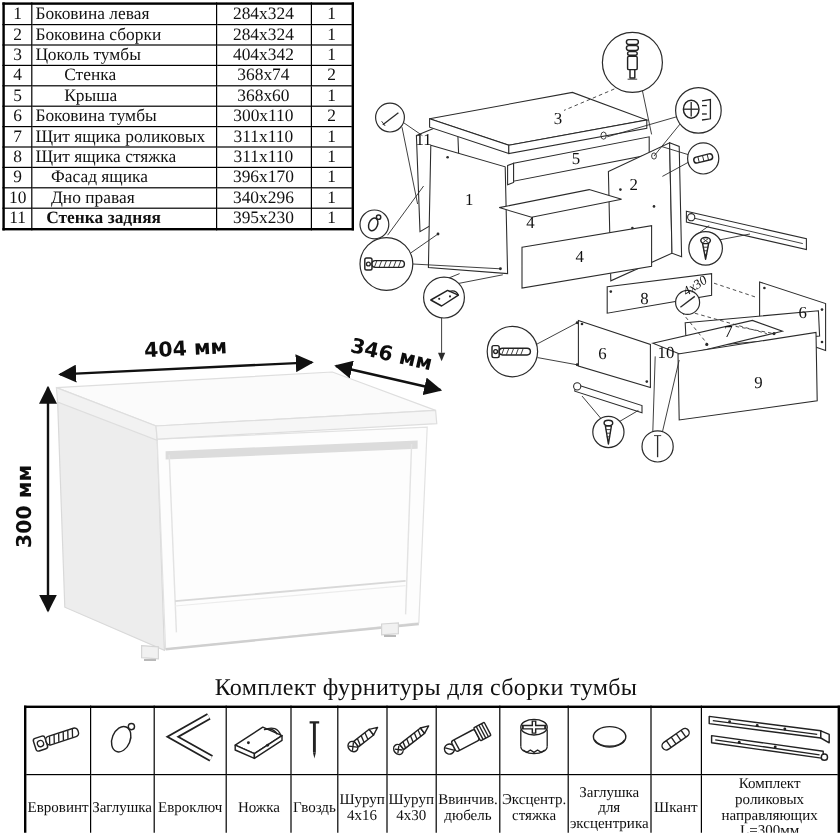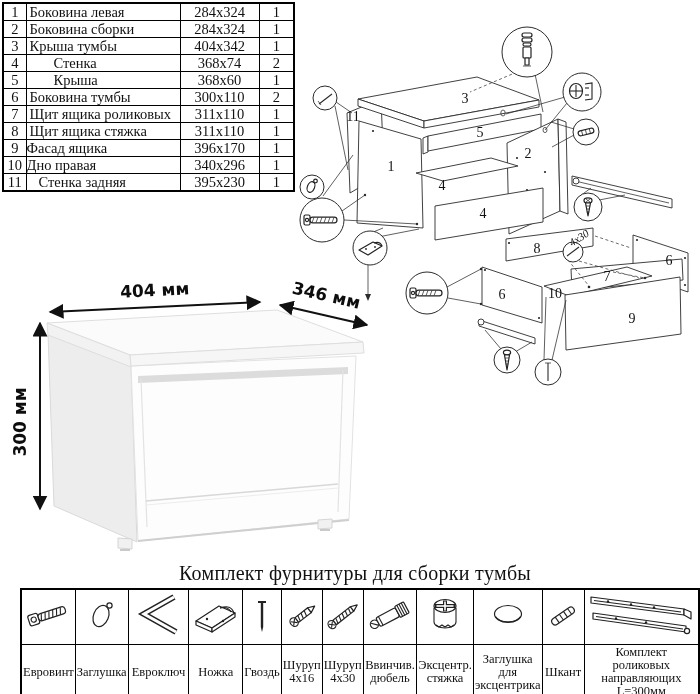--- a/index.html
+++ b/index.html
@@ -7,22 +7,22 @@
        font-family:"Liberation Serif",serif;color:#111;}
 
   
   .parts-table{position:absolute;left:2px;top:2px;width:291px;
       border-collapse:collapse;table-layout:fixed;border:2px solid #000;}
   .parts-table td{border:1.5px solid #000;font-size:14.5px;line-height:16px;
       height:16px;padding:0 2px;white-space:nowrap;overflow:hidden;}
   .parts-table td.c{text-align:center;}
   .parts-table td.nm{padding-left:3px;}
   .parts-table td.nm.ind-a{padding-left:27px;}
-  .parts-table td.nm.ind-b{padding-left:0;}
-  .parts-table td.nm.ind-c{padding-left:12px;}
+  .parts-table td.nm.ind-b{padding-left:16px;}
+  .parts-table td.nm.ind-c{padding-left:12px;font-weight:bold;}
 
   
   .diagram{position:absolute;left:295px;top:0;width:405px;height:390px;}
   .pn{fill:#fff;stroke:#2b2b2b;stroke-width:.9;}
   .ln{stroke:#2b2b2b;stroke-width:.75;fill:none;}
   .thk{stroke:#2b2b2b;stroke-width:1.1;fill:none;}
   .dsh{stroke:#2b2b2b;stroke-width:.7;fill:none;stroke-dasharray:3 2.5;}
   .cc{fill:#fff;stroke:#2b2b2b;stroke-width:1;}
   .num{font:14px "Liberation Serif",serif;fill:#111;text-anchor:middle;}
   .scrnote{font:italic 11px "Liberation Serif",serif;fill:#111;text-anchor:middle;}
@@ -62,21 +62,21 @@
         <td class="c">1</td>
       </tr>
   <tr>
         <td class="c">2</td>
         <td class="nm">Боковина сборки</td>
         <td class="c">284x324</td>
         <td class="c">1</td>
       </tr>
   <tr>
         <td class="c">3</td>
-        <td class="nm">Крыша тумбы</td>
+        <td class="nm">Цоколь тумбы</td>
         <td class="c">404x342</td>
         <td class="c">1</td>
       </tr>
   <tr>
         <td class="c">4</td>
         <td class="nm ind-a">Стенка</td>
         <td class="c">368x74</td>
         <td class="c">2</td>
       </tr>
   <tr>

